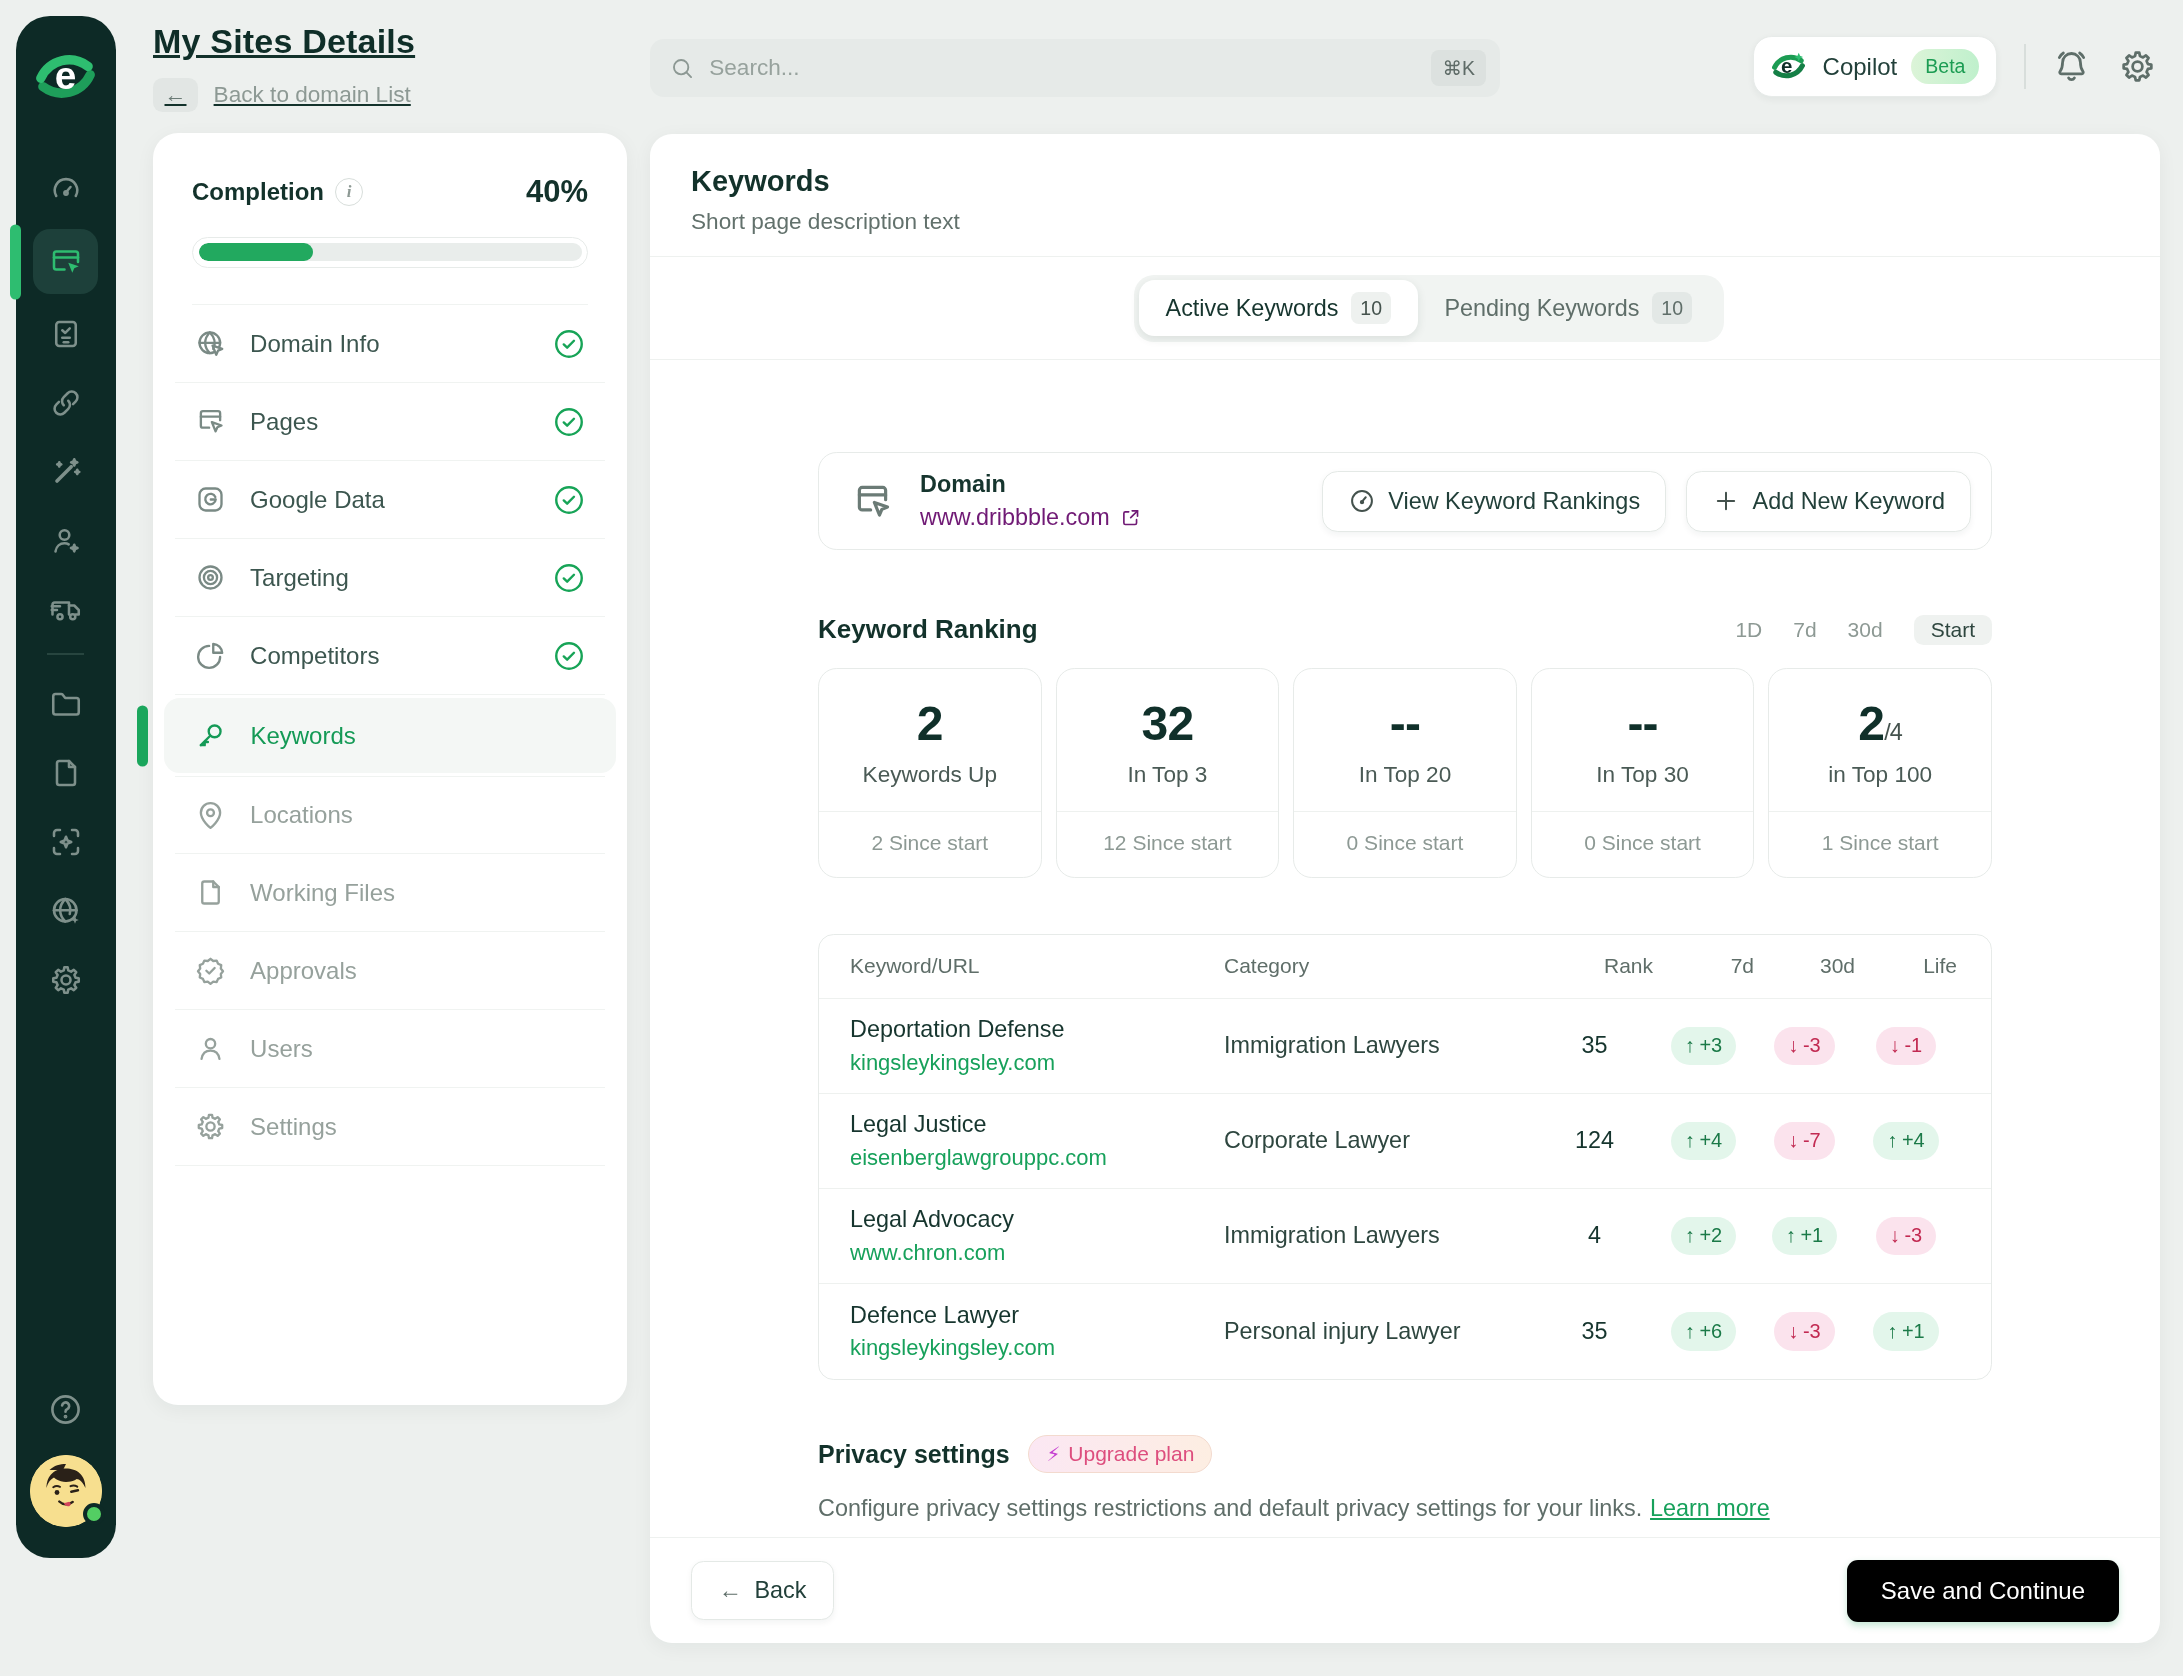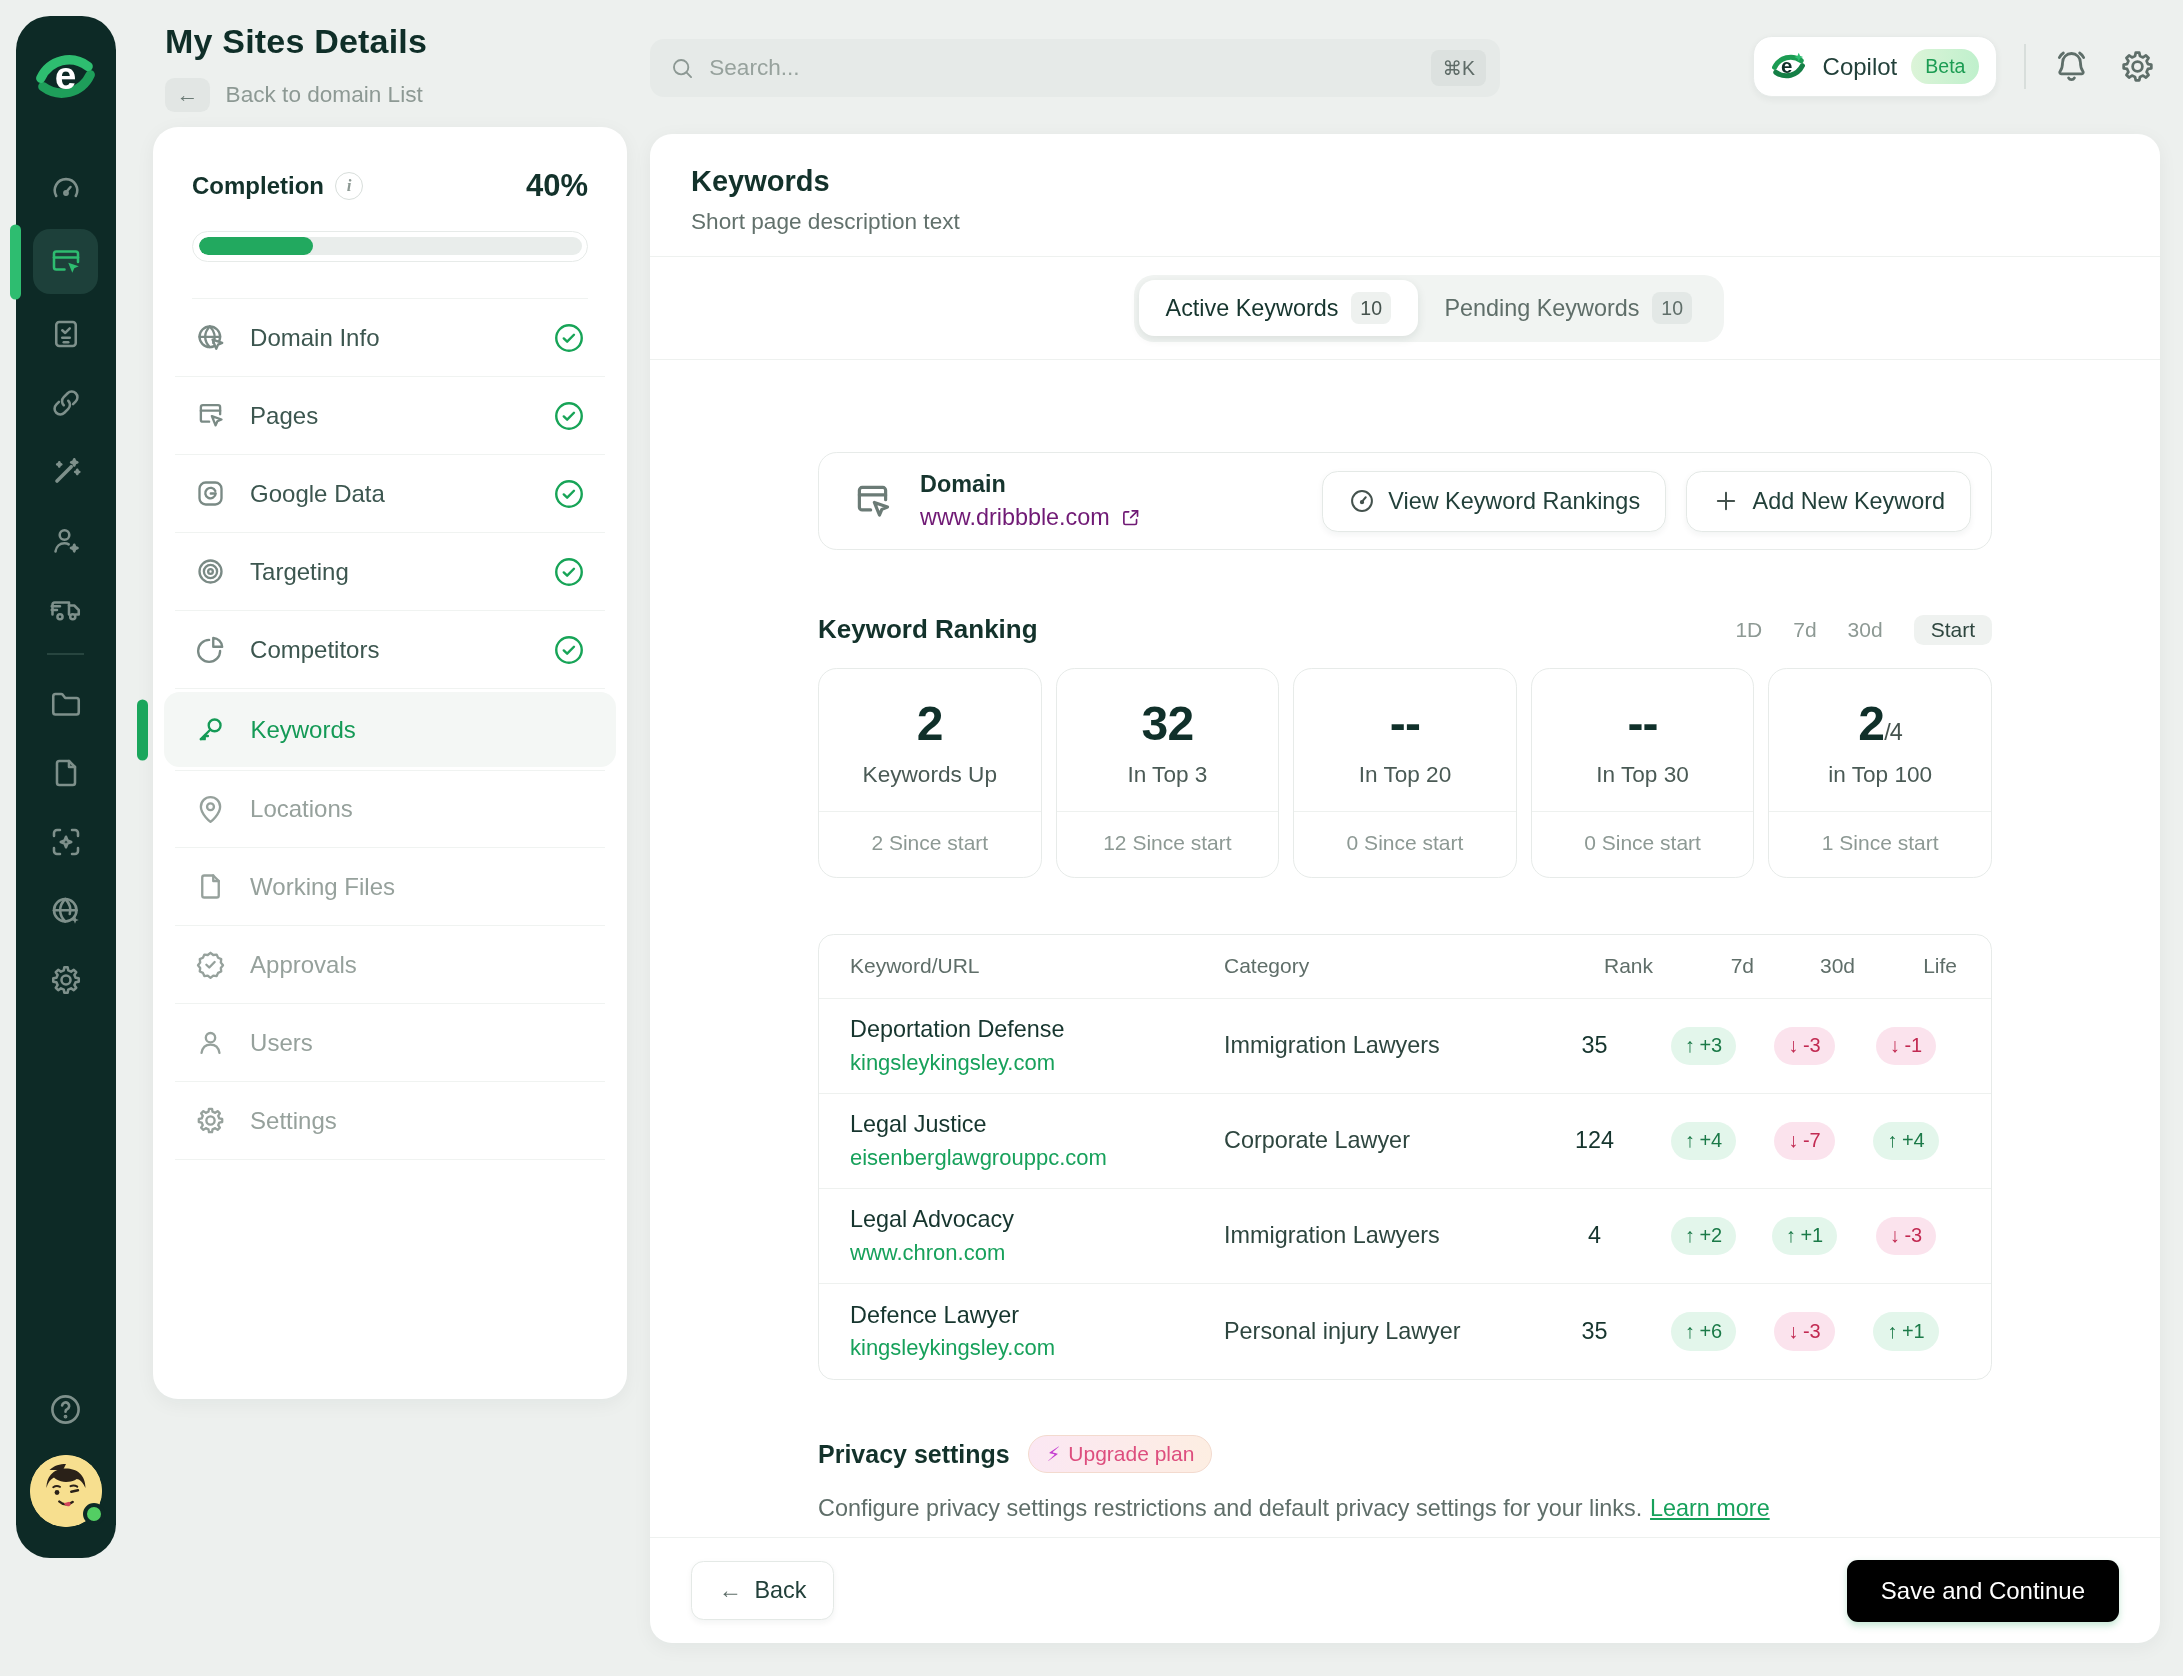--- a/index.html
+++ b/index.html
@@ -36,21 +36,21 @@
   .rail-help { margin-top:auto; margin-bottom:26.5px; color:#7E908B; }
   .rail-help svg { width:37px; height:37px; }
   .avatar-wrap { position:relative; margin-bottom:31px; }
   .avatar { width:72px; height:72px; border-radius:50%; overflow:hidden; background:#F7DF8F; }
   .status-dot {
     position:absolute; right:-3.1px; bottom:1.6px; width:22px; height:22px; border-radius:50%;
     background:#53CE63; border:4.7px solid #0D2A26;
   }
 
   
-  .page-head { position:absolute; left:165px; top:22px; }
+  .page-head { position:absolute; left:153px; top:22px;text-decoration:underline; }
   .page-title { font-size:34px; font-weight:700; color:#0F2E28; letter-spacing:0.2px; }
   .back-row { display:flex; align-items:center; gap:15.6px; margin-top:17px; color:#8D9994; }
   .back-chip { width:45px; height:34px; background:#E2E6E4; border-radius:9.4px; display:flex; align-items:center; justify-content:center; color:#6B7B76; font-size:22px; }
   .back-text { font-size:22.6px; }
 
   .searchbar {
     position:absolute; left:650px; top:39px; width:850px; height:58px;
     background:#E6EAE8; border-radius:14px; display:flex; align-items:center; padding:0 14px 0 18.7px; gap:14px;
   }
   .searchbar .q { color:#8C9893; }
@@ -68,21 +68,21 @@
   .beta-badge {
     background:linear-gradient(90deg,#DCF4D8,#BFF0CC);
     color:#1C9C53; font-size:19.5px; padding:6.2px 14px; border-radius:779px;
   }
   .vdiv { width:1.6px; height:45px; background:#D8DEDB; }
   .icon-btn { color:#5E6E69; background:none; border:none; cursor:pointer; }
   .icon-btn svg { width:39px; height:39px; }
 
   
   .left-panel {
-    position:absolute; left:153px; top:127px; width:474px; height:1272px;
+    position:absolute; left:153px; top:133px; width:474px; height:1272px;
     background:#fff; border-radius:25px; box-shadow:0 4.7px 18.7px rgba(15,46,40,.05);text-align:center;
   }
   .completion { padding:41px 39px 0; }
   .completion-row { display:flex; align-items:center; }
   .completion-title { font-size:24px; font-weight:700; color:#13322B; display:flex; align-items:center; gap:11px; }
   .info-circle { width:28px; height:28px; border-radius:50%; border:1.6px solid #D8DEDB; color:#8D9994; font-size:17px; font-style:italic; font-family:"Liberation Serif",serif; display:flex; align-items:center; justify-content:center; }
   .completion-value { margin-left:auto; font-size:31px; font-weight:700; color:#13322B; }
   .progress-outer { margin-top:26.5px; height:31px; border:1.6px solid #E7EBE9; border-radius:779px; background:#fff; padding:5.5px; }
   .progress-track { height:100%; background:#E9EDEB; border-radius:779px; overflow:hidden; }
   .progress-fill { height:100%; background:#22A95F; border-radius:779px; }

